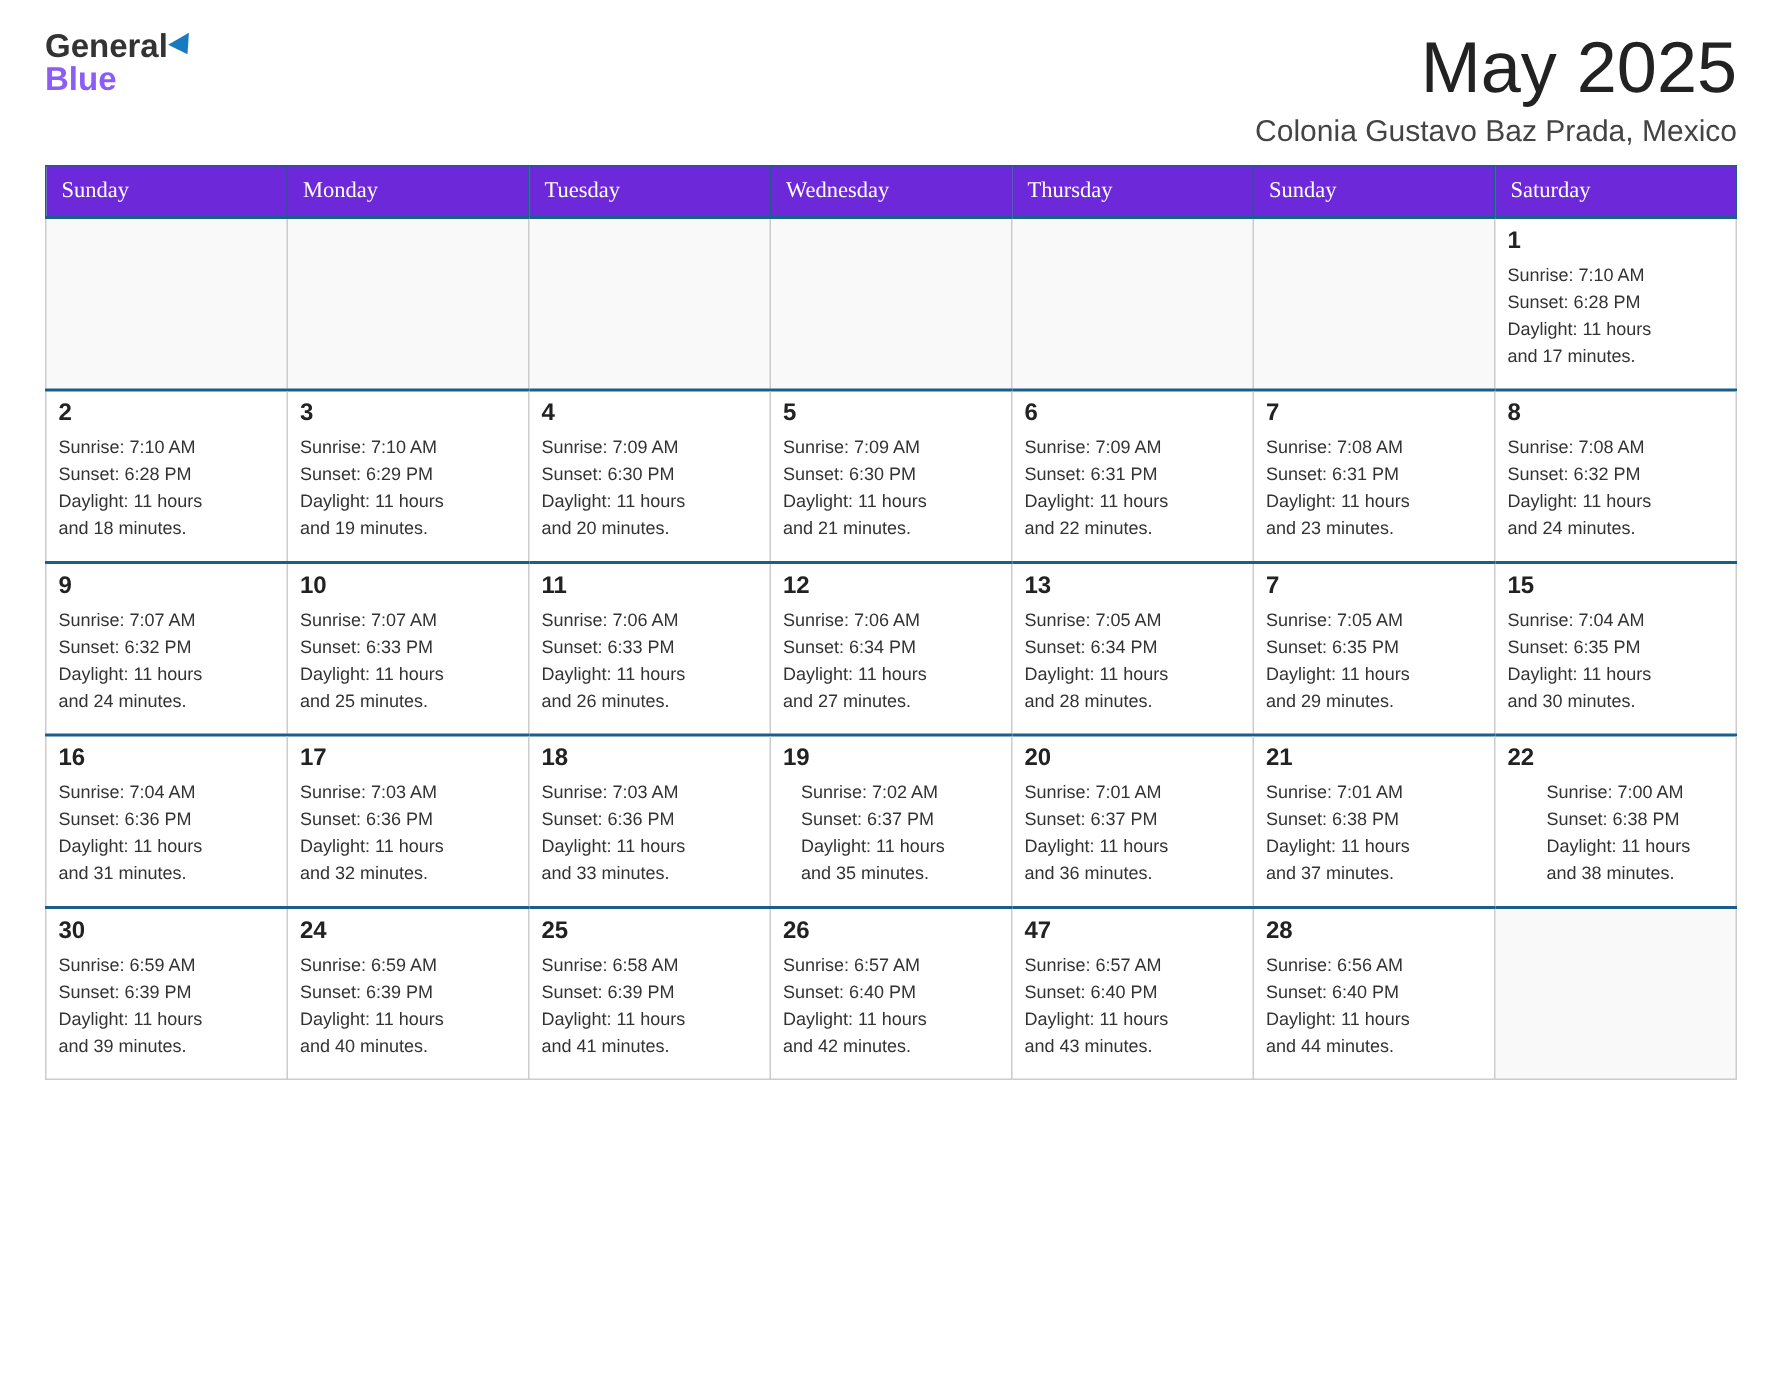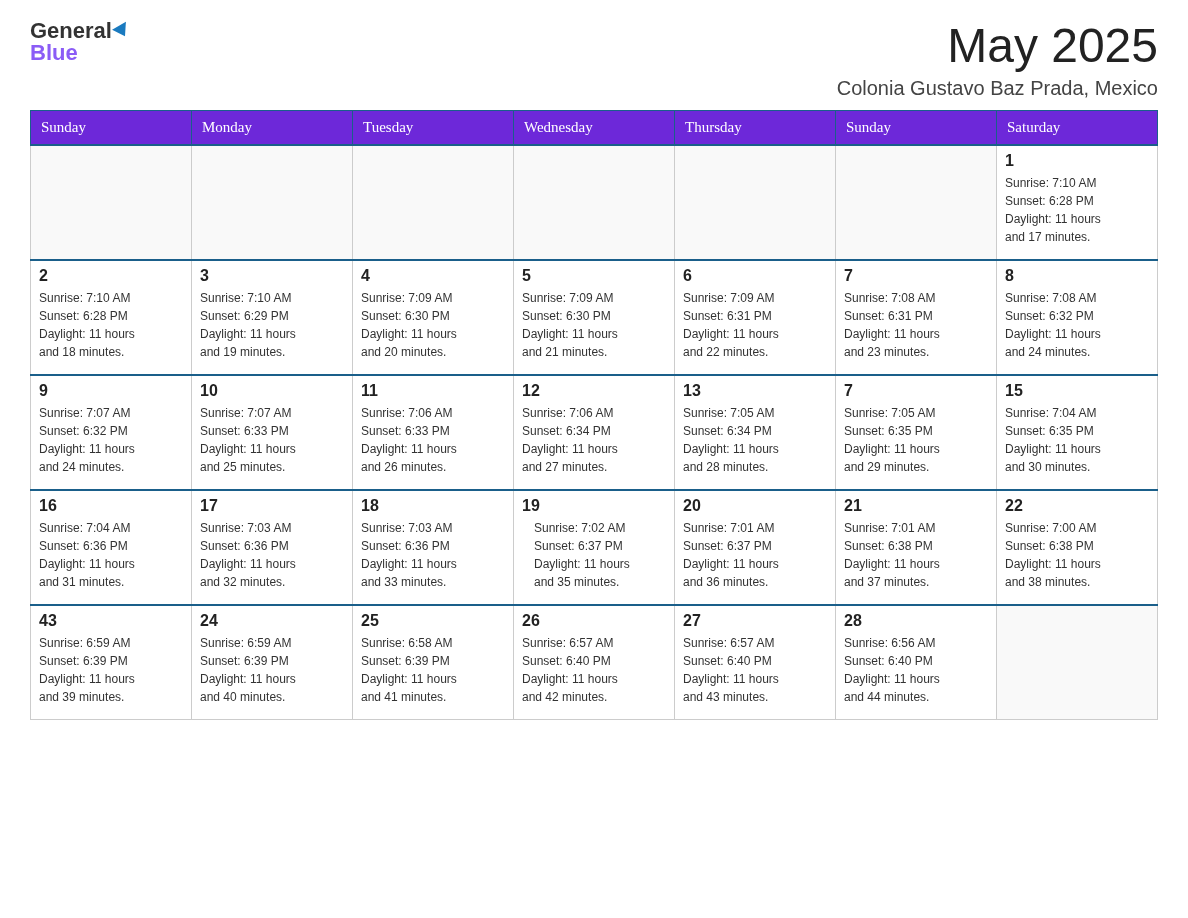--- a/index.html
+++ b/index.html
@@ -283,29 +283,29 @@
         </td>
         <td>
           <div class="day-number">21</div>
           <div class="day-info" style="white-space: pre-line;">Sunrise: 7:01 AM
 Sunset: 6:38 PM
 Daylight: 11 hours
 and 37 minutes.</div>
         </td>
         <td>
           <div class="day-number">22</div>
-          <div class="day-info" style="white-space: pre-line;">Sunrise: 7:00 AM
+          <div class="day-info" style="white-space: pre-line; margin-left: 26px;">Sunrise: 7:00 AM
 Sunset: 6:38 PM
 Daylight: 11 hours
 and 38 minutes.</div>
         </td>
       </tr>
       <tr class="week-row">
         <td>
-          <div class="day-number">43</div>
+          <div class="day-number">30</div>
           <div class="day-info" style="white-space: pre-line;">Sunrise: 6:59 AM
 Sunset: 6:39 PM
 Daylight: 11 hours
 and 39 minutes.</div>
         </td>
         <td>
           <div class="day-number">24</div>
           <div class="day-info" style="white-space: pre-line;">Sunrise: 6:59 AM
 Sunset: 6:39 PM
 Daylight: 11 hours
@@ -319,21 +319,21 @@
 and 41 minutes.</div>
         </td>
         <td>
           <div class="day-number">26</div>
           <div class="day-info" style="white-space: pre-line;">Sunrise: 6:57 AM
 Sunset: 6:40 PM
 Daylight: 11 hours
 and 42 minutes.</div>
         </td>
         <td>
-          <div class="day-number">27</div>
+          <div class="day-number">47</div>
           <div class="day-info" style="white-space: pre-line;">Sunrise: 6:57 AM
 Sunset: 6:40 PM
 Daylight: 11 hours
 and 43 minutes.</div>
         </td>
         <td>
           <div class="day-number">28</div>
           <div class="day-info" style="white-space: pre-line;">Sunrise: 6:56 AM
 Sunset: 6:40 PM
 Daylight: 11 hours

